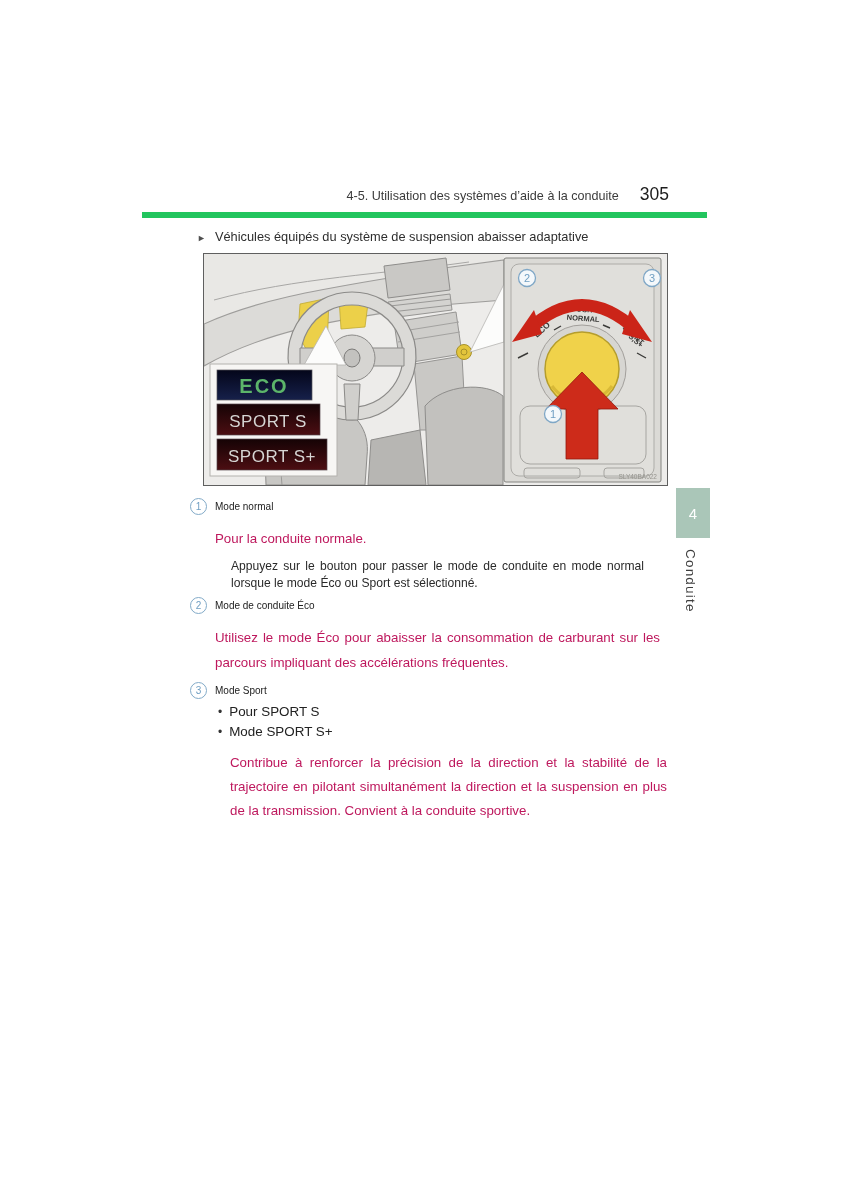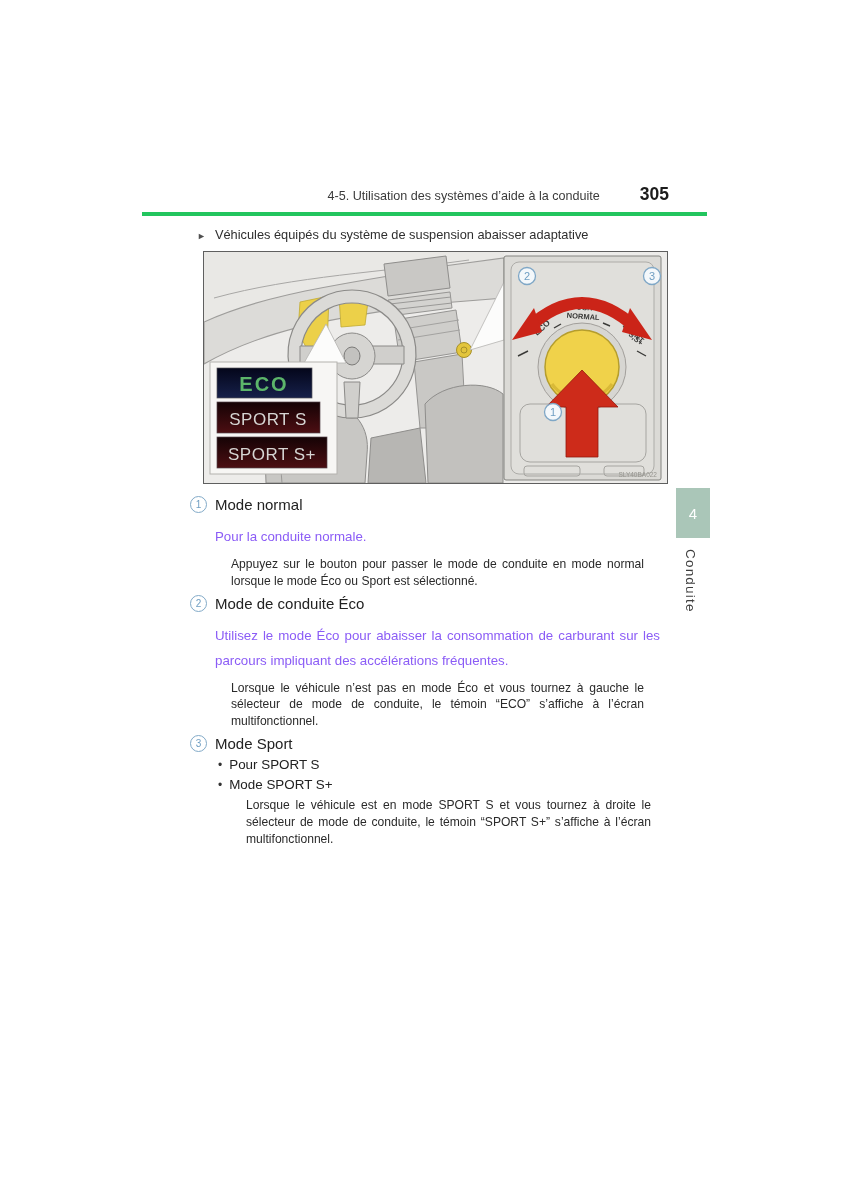--- a/index.html
+++ b/index.html
@@ -2,40 +2,40 @@
 <html><head>
 <meta charset="utf-8">
 <style>
   html,body { margin:0; padding:0; background:#fff; }
   .page { position:relative; width:848px; height:1200px; background:#ffffff;
           font-family:"Liberation Sans", sans-serif; overflow:hidden; }
 
   .content { position:absolute; left:142px; top:184px; width:565px; }
 
   .header-row { display:flex; justify-content:flex-end; align-items:baseline;
-                gap:40px; padding:0 38px 7px 0; border-bottom:4px solid #22c55e; }
+                gap:21px; padding:0 38px 7px 0; border-bottom:6px solid #22c55e; }
   .sec-title { font-size:12.6px; color:#3b3b3b; }
-  .page-num  { font-size:17.5px; font-weight:bold; color:#1c1c1c; }
+  .page-num  { font-size:17.5px; font-weight:normal; color:#1c1c1c; }
 
   .intro-row { margin:11px 0 0 55px; display:flex; align-items:baseline; gap:9px;
                font-size:12.8px; color:#2e2e2e; }
   .tri { font-size:9px; color:#4f4f4f; }
 
   .figure-wrap { margin:9px 0 0 61px; width:463px; height:231px;
                  border:1px solid #5f5f5f; background:#edecea; }
   .figure-wrap svg { display:block; }
 
   .items { margin-top:12px; }
   .item-head { display:flex; align-items:center; gap:8px; margin:3px 0 5px 48px; }
   .numcirc { width:15px; height:15px; border:1.2px solid #82aac8; border-radius:50%;
              color:#6f9ec2; font-size:10px; line-height:15px; text-align:center;
              flex:0 0 auto; box-sizing:content-box; }
-  .item-title { font-size:15px; color:#222; }
+  .item-title { font-size:10px; color:#222; }
   .item-body { margin-left:73px; width:445px; }
-  p.desc { margin:12px 0 7px; font-size:13.3px; line-height:1.82; color:#8b5cf6; }
+  p.desc { margin:12px 0 7px; font-size:13.3px; line-height:1.82; color:#be185d; }
   p.desc.just { text-align:justify; }
   p.note { margin:0 16px 6px; font-size:12.1px; line-height:1.37; color:#2a2a2a;
            text-align:justify; }
   .sub-head { display:flex; gap:7px; margin:3px 0 5px 76px; font-size:13.4px;
               color:#222; align-items:baseline; }
   .bullet { font-size:12px; color:#333; }
   .sub-body { margin-left:88px; width:437px; }
 
   .chapter-tab { position:absolute; left:676px; top:488px; width:34px; height:50px;
                  background:#aac6b8; color:#fefefe; display:flex; align-items:center;
@@ -176,41 +176,40 @@
         <p class="desc">Pour la conduite normale.</p>
         <p class="note">Appuyez sur le bouton pour passer le mode de conduite en mode normal lorsque le mode Éco ou Sport est sélectionné.</p>
       </div>
 
       <div class="item-head">
         <span class="numcirc">2</span>
         <span class="item-title">Mode de conduite Éco</span>
       </div>
       <div class="item-body">
         <p class="desc just">Utilisez le mode Éco pour abaisser la consommation de carburant sur les parcours impliquant des accélérations fréquentes.</p>
-        <p class="note">Lorsque le véhicule n’est pas en mode Éco et vous tournez à gauche le sélecteur de mode de conduite, le témoin “ECO” s’affiche à l’écran multifonctionnel.</p>
       </div>
 
       <div class="item-head">
         <span class="numcirc">3</span>
         <span class="item-title">Mode Sport</span>
       </div>
 
       <div class="sub-head">
         <span class="bullet">•</span>
         <span>Pour SPORT S</span>
       </div>
       <div class="sub-body">
       </div>
 
       <div class="sub-head">
         <span class="bullet">•</span>
         <span>Mode SPORT S+</span>
       </div>
       <div class="sub-body">
-        <p class="note">Lorsque le véhicule est en mode SPORT S et vous tournez à droite le sélecteur de mode de conduite, le témoin “SPORT S+” s’affiche à l’écran multifonctionnel.</p>
+        <p class="desc just">Contribue à renforcer la précision de la direction et la stabilité de la trajectoire en pilotant simultanément la direction et la suspension en plus de la transmission. Convient à la conduite sportive.</p>
       </div>
 
     </div>
   </div>
 
   <div class="chapter-tab">
     <span>4</span>
   </div>
   <div class="chapter-label">Conduite</div>
 

